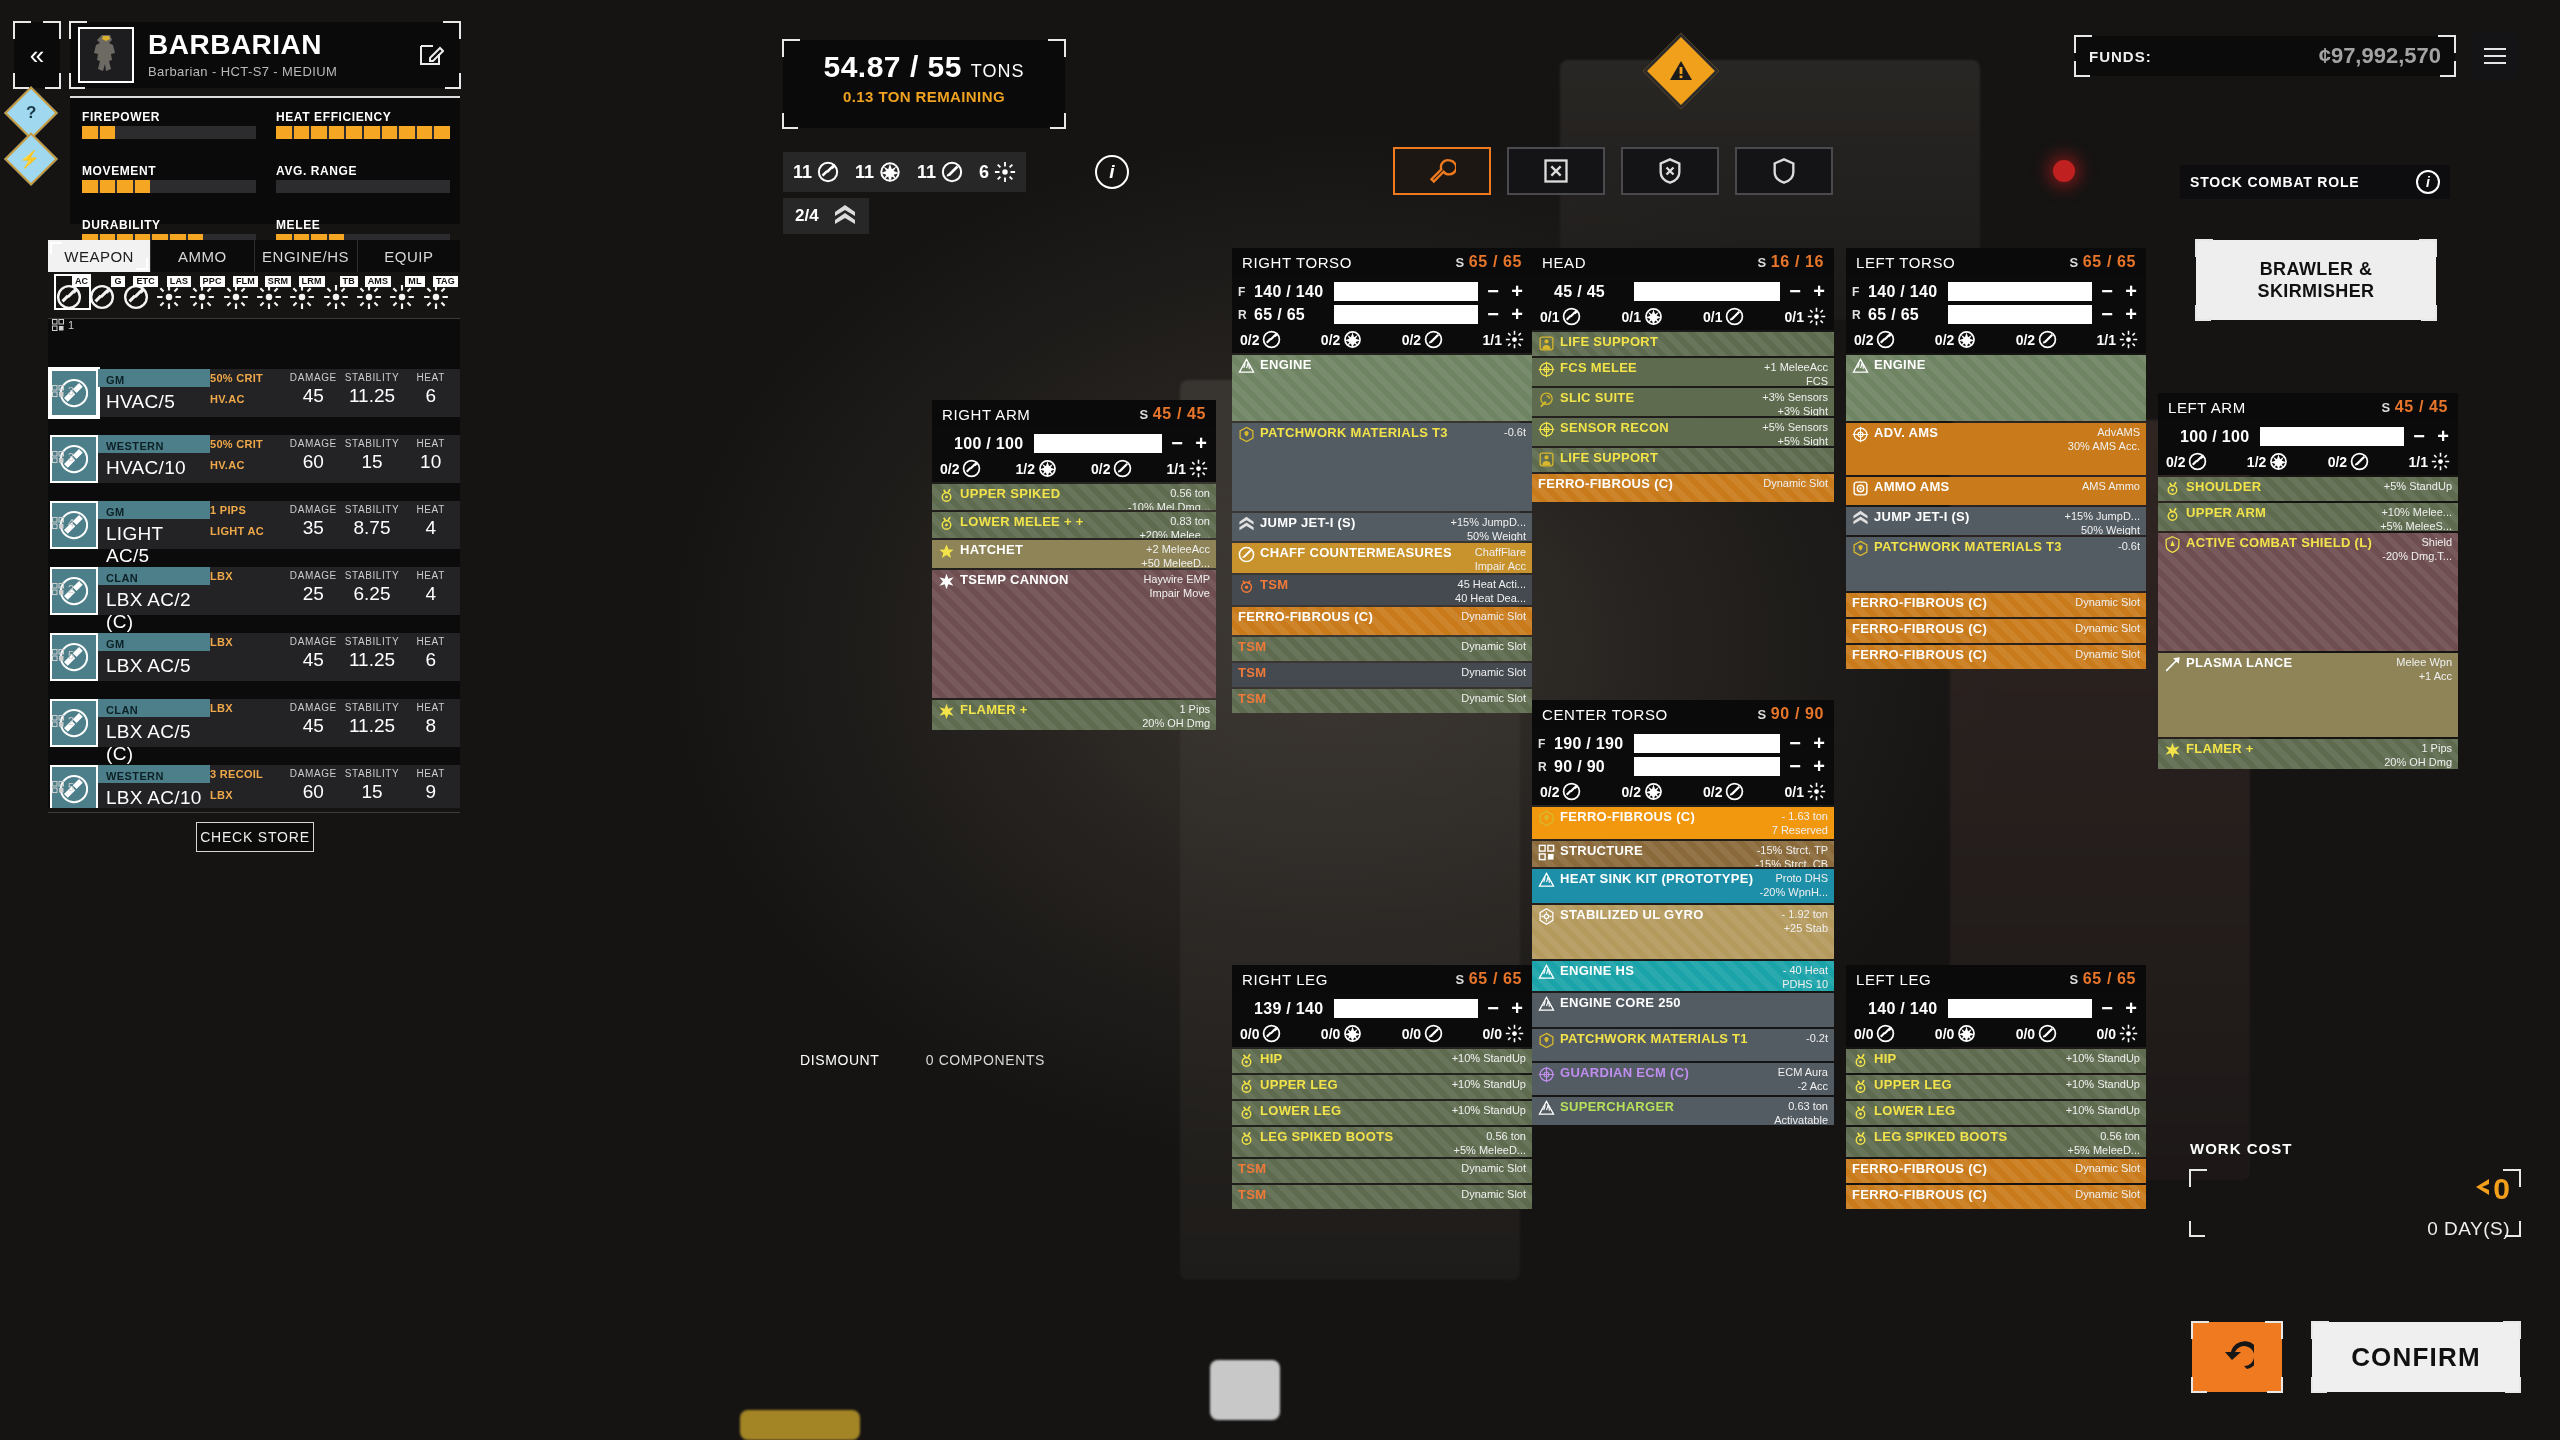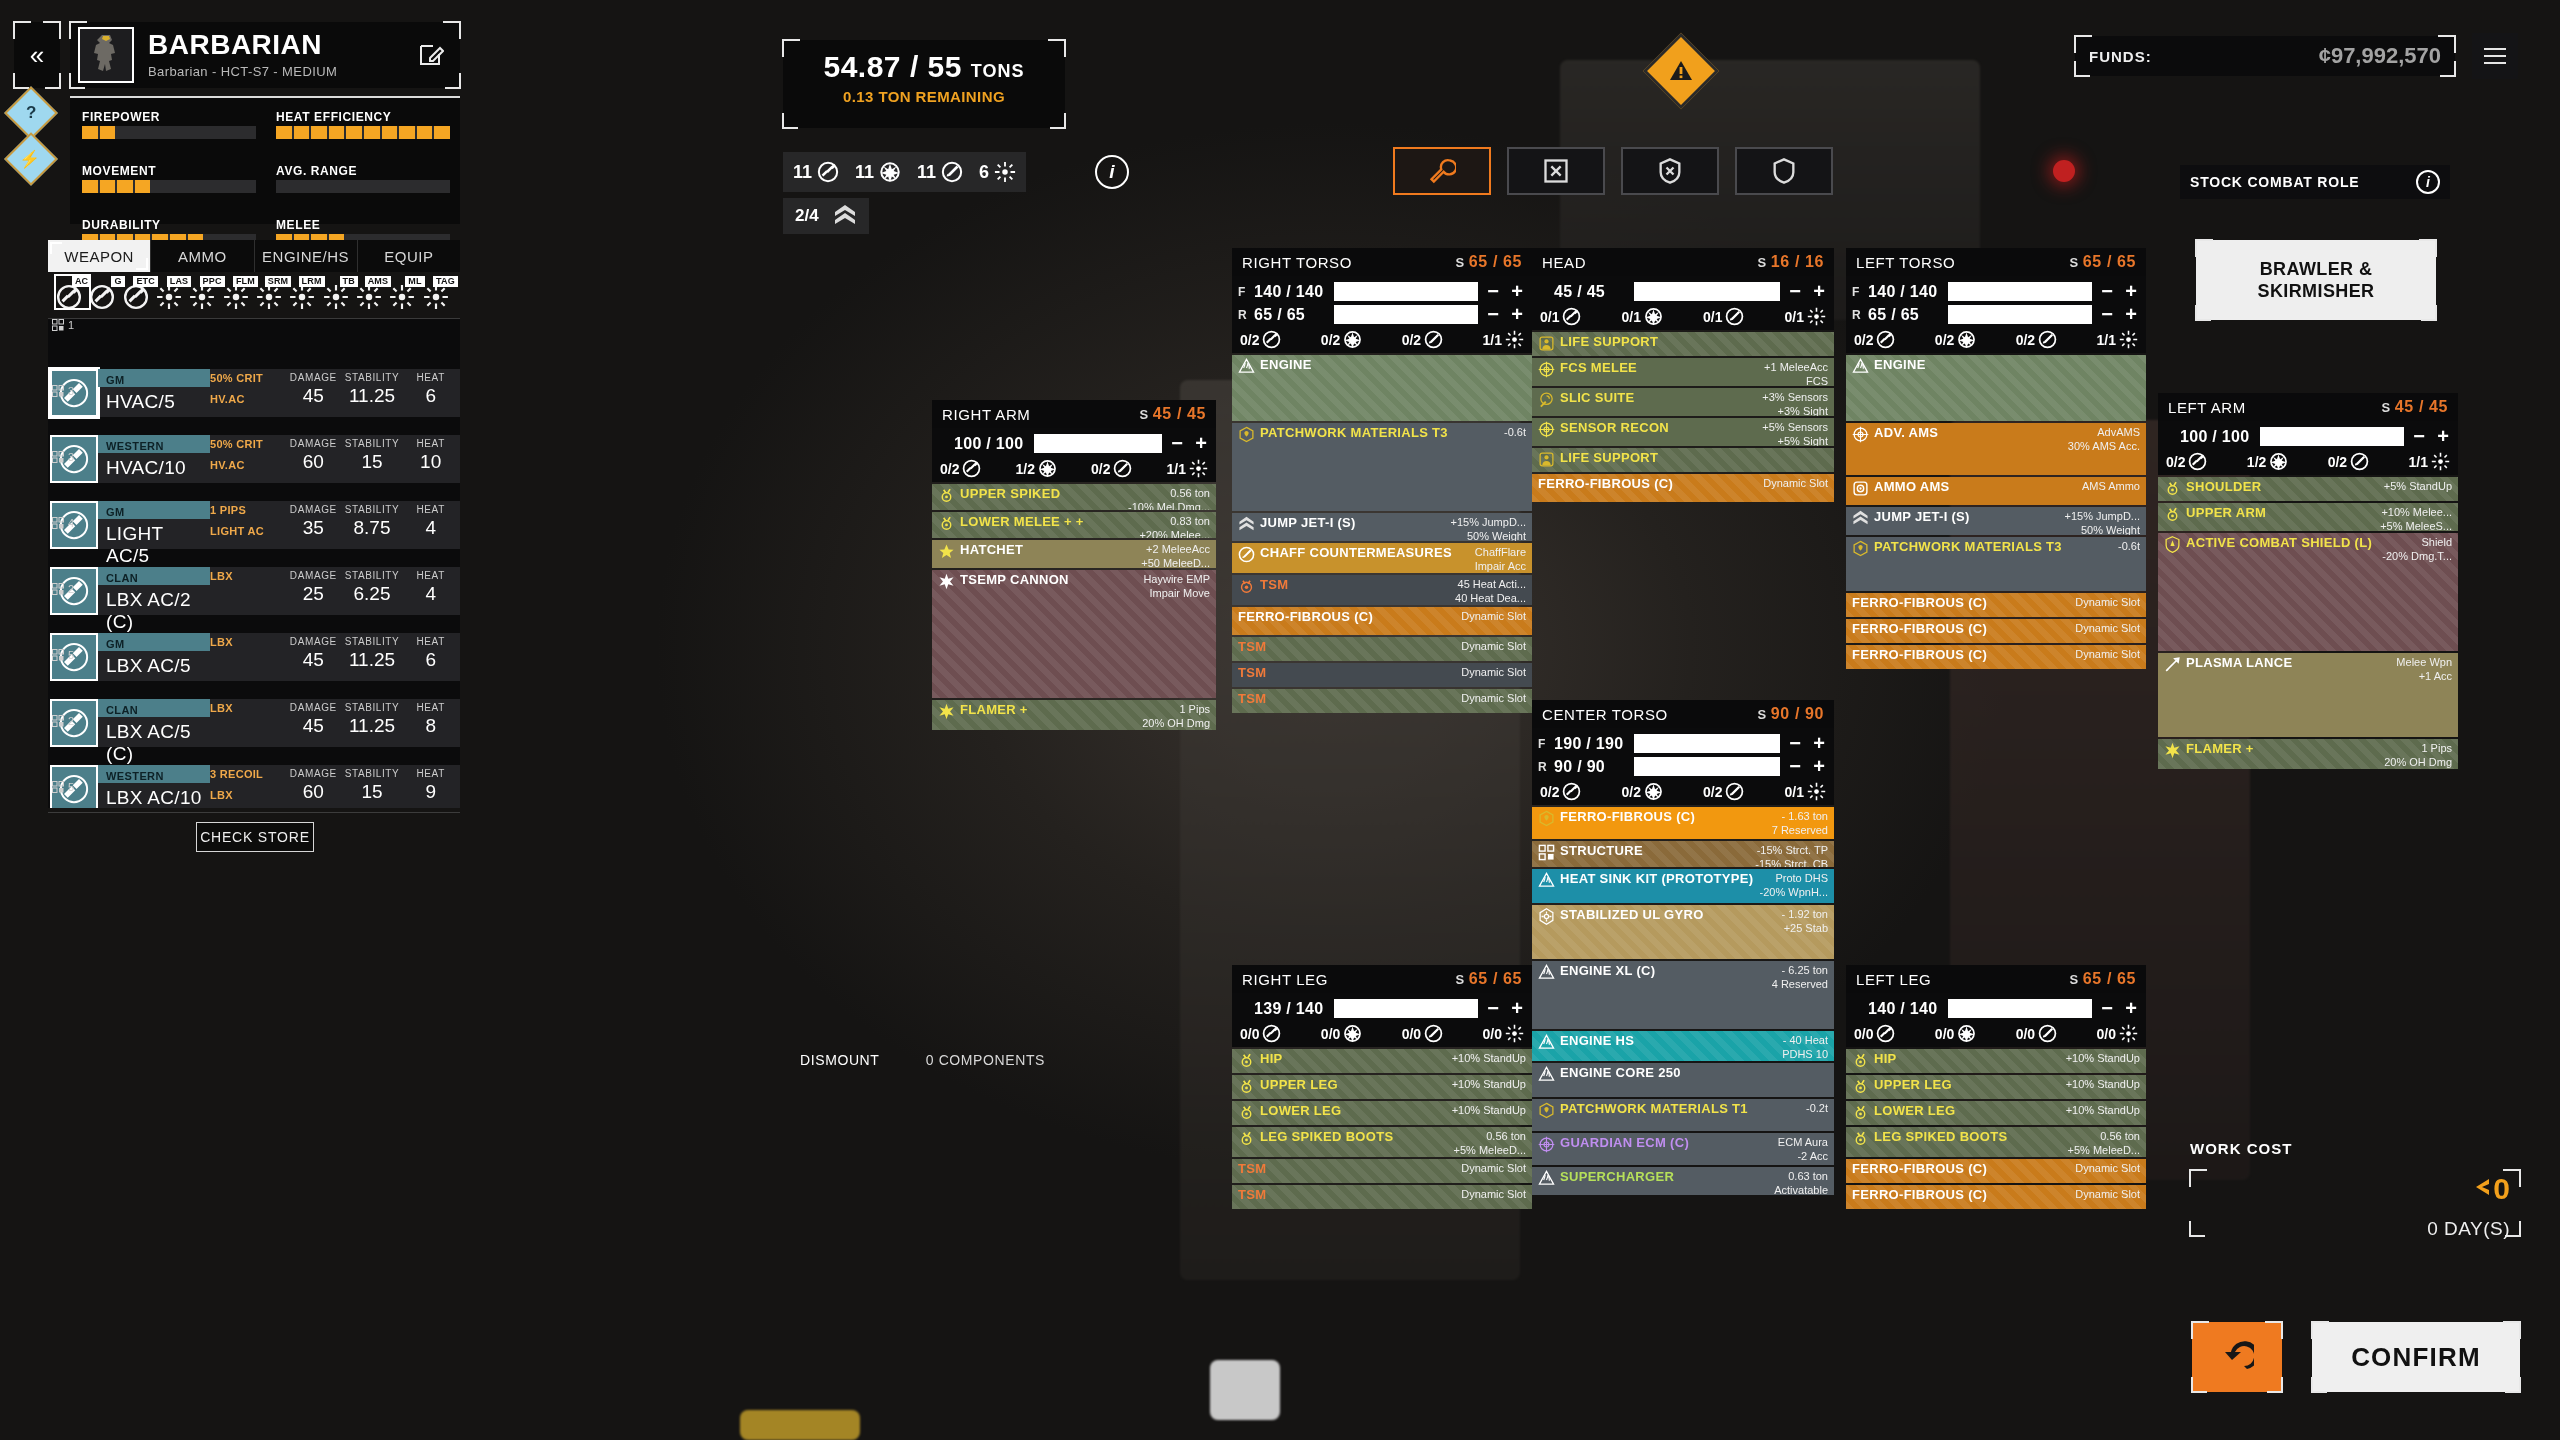--- a/index.html
+++ b/index.html
@@ -120,21 +120,21 @@
     display:flex; align-items:center; justify-content:center; cursor:pointer; background:rgba(10,10,10,.75);
   }
   #bottom-rule { position:absolute; left:48px; top:812px; width:412px; height:1px; background:#3c3c3c; }
 
   
   #tonnage {
     position:absolute; left:783px; top:40px; width:282px; height:88px; background:#0a0a0a;
     text-align:center; padding-top:10px;
   }
   #ton-main { font-size:30px; font-weight:bold; letter-spacing:.5px; }
-  #ton-main .unit { font-size:18px; font-weight:bold; letter-spacing:1px; }
+  #ton-main .unit { font-size:18px; font-weight:normal; letter-spacing:1px; }
   #ton-sub { color:#f0a221; font-size:15px; font-weight:bold; margin-top:4px; letter-spacing:.4px; }
 
   #hardpoint-row {
     position:absolute; left:783px; top:152px; height:40px; display:flex; align-items:center;
     gap:16px; background:rgba(42,42,45,.85); padding:0 10px;
   }
   .hp { display:flex; align-items:center; gap:5px; font-size:18px; font-weight:bold; }
   .hp svg { width:22px; height:22px; }
   #info-badge {
     position:absolute; left:1095px; top:155px; width:34px; height:34px; border:2px solid #fff;
@@ -1463,33 +1463,20 @@
               <circle cx="12" cy="12" r="3" fill="none" stroke="#fff" stroke-width="1.8"></circle>
               <path d="M12 5v3M12 16v3M5 12h3M16 12h3" stroke="#fff" stroke-width="1.8"></path>
             </svg>
             <span>STABILIZED UL GYRO</span>
           </span>
           <span class="rt">
             <div>- 1.92 ton</div>
             <div>+25 Stab</div>
           </span>
         </div>
-        <div class="slot s-gray" style="height:68px">
-          <span class="nm t-white">
-            <svg viewBox="0 0 24 24">
-              <path d="M12 2L2 20h20z" fill="none" stroke="#fff" stroke-width="1.8"></path>
-              <path d="M8 14c1-2 2-4 2-7M12 14c1-2 2-4 2-7M16 15c0-2 0-4-1-6" stroke="#fff" stroke-width="1.6" fill="none"></path>
-            </svg>
-            <span>ENGINE XL (C)</span>
-          </span>
-          <span class="rt">
-            <div>- 6.25 ton</div>
-            <div>4 Reserved</div>
-          </span>
-        </div>
         <div class="slot s-teal2 hatch" style="height:30px">
           <span class="nm t-white">
             <svg viewBox="0 0 24 24">
               <path d="M12 2L2 20h20z" fill="none" stroke="#fff" stroke-width="1.8"></path>
               <path d="M8 14c1-2 2-4 2-7M12 14c1-2 2-4 2-7M16 15c0-2 0-4-1-6" stroke="#fff" stroke-width="1.6" fill="none"></path>
             </svg>
             <span>ENGINE HS</span>
           </span>
           <span class="rt">
             <div>- 40 Heat</div>

